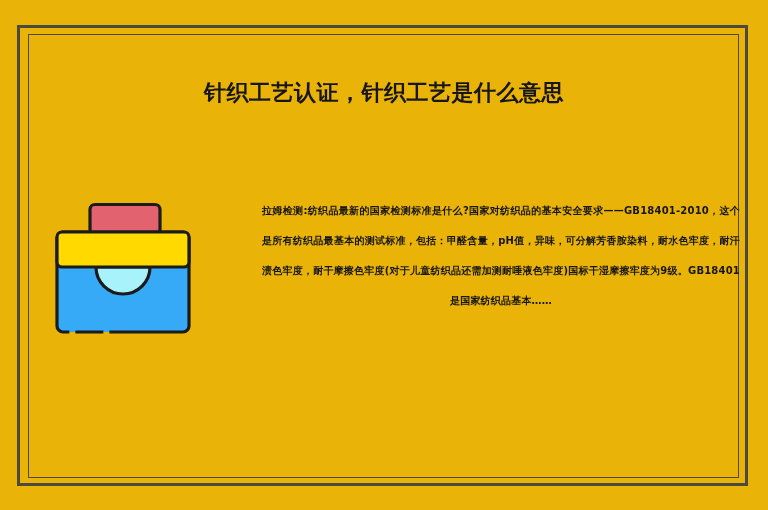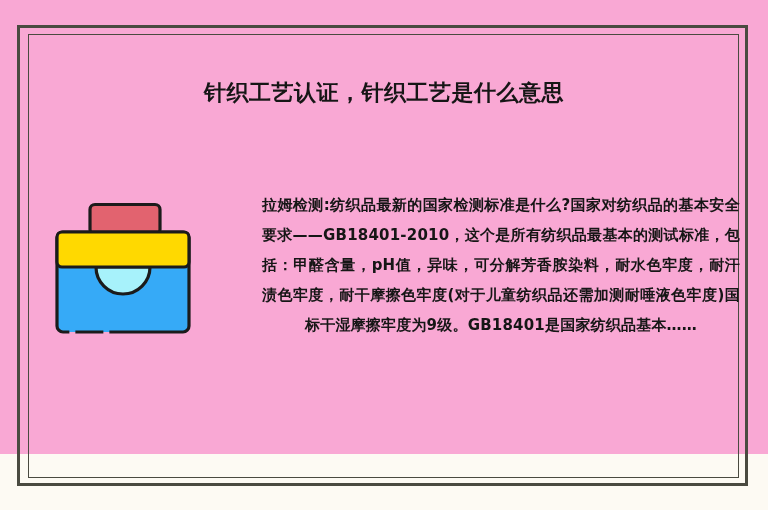--- a/index.html
+++ b/index.html
@@ -10,22 +10,22 @@
     width: 768px;
     height: 510px;
     background: #fdfaf3;
     font-family: "DejaVu Sans", "Liberation Sans", sans-serif;
     overflow: hidden;
   }
 
   .page {
     position: relative;
     width: 768px;
-    height: 454px;
-    background: #f9a8d4;
+    height: 510px;
+    background: #eab308;
   }
 
   
   .frame-outer {
     position: absolute;
     left: 17px;
     top: 25px;
     width: 731px;
     height: 461px;
     border: 3px solid #4a4a40;
@@ -65,23 +65,23 @@
   .illustration svg {
     display: block;
     width: 138px;
     height: 138px;
   }
 
   
   .body-copy {
     position: absolute;
     left: 262px;
-    top: 190px;
+    top: 196px;
     width: 478px;
-    font-size: 15px;
+    font-size: 10px;
     font-weight: 700;
     line-height: 30px;
     color: #161616;
     text-align: justify;
     text-align-last: center;
     letter-spacing: 0.2px;
     word-break: break-all;
   }
 </style>
 </head>

